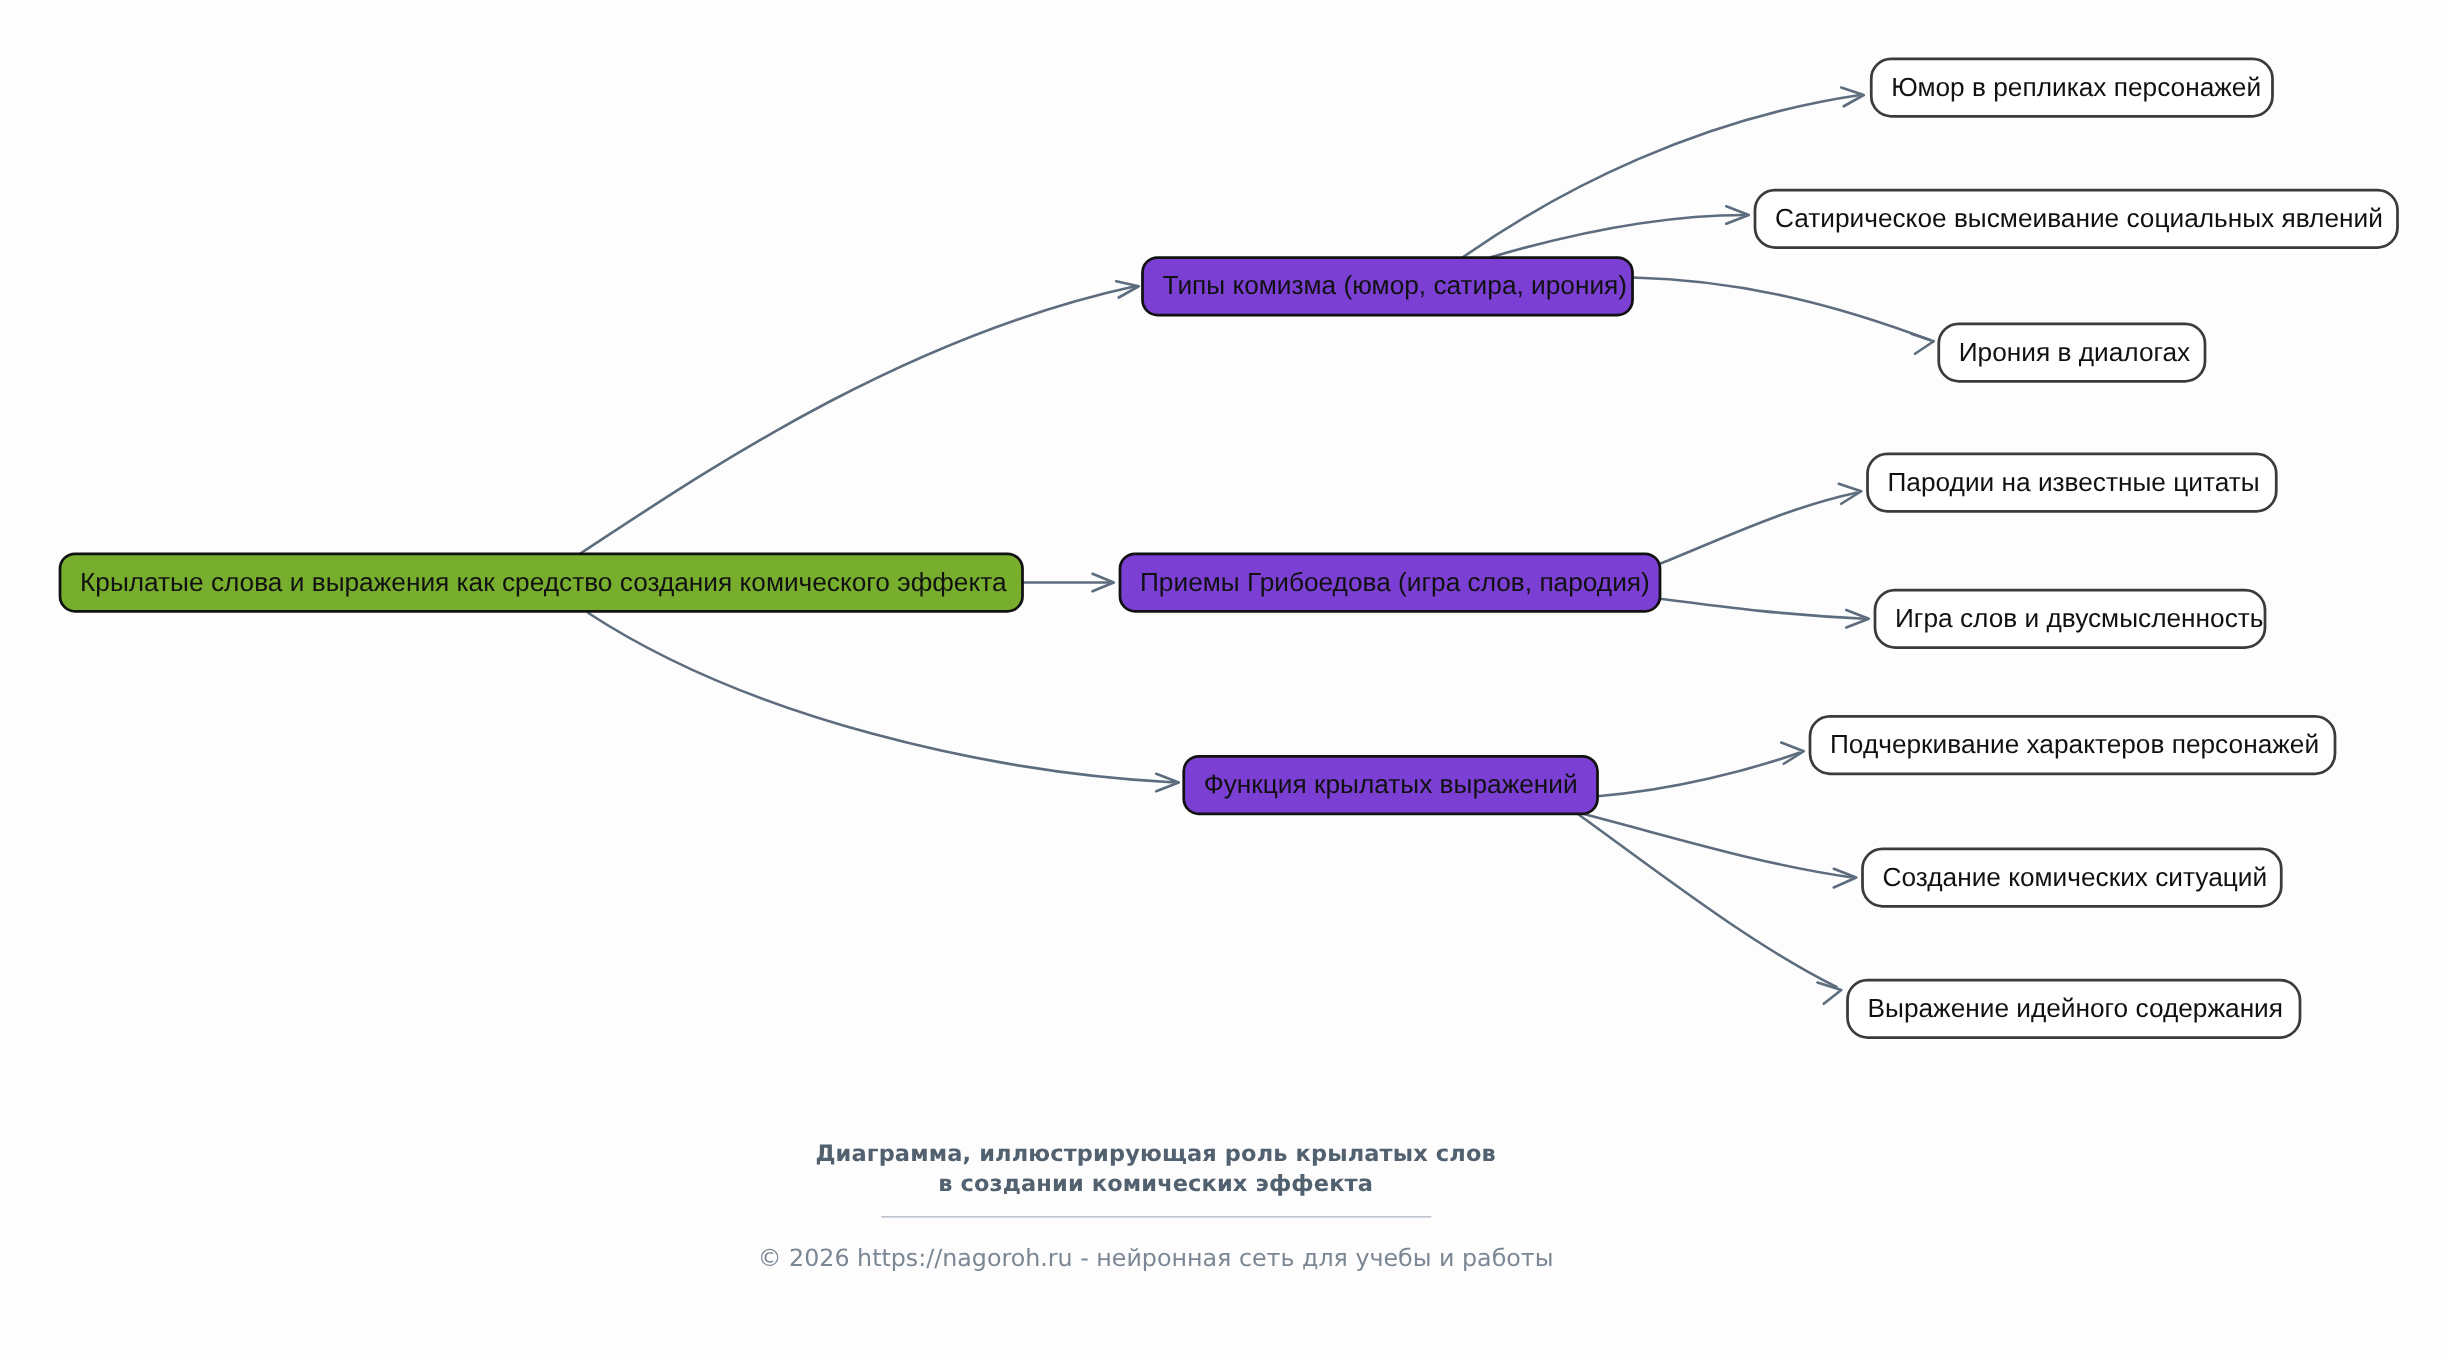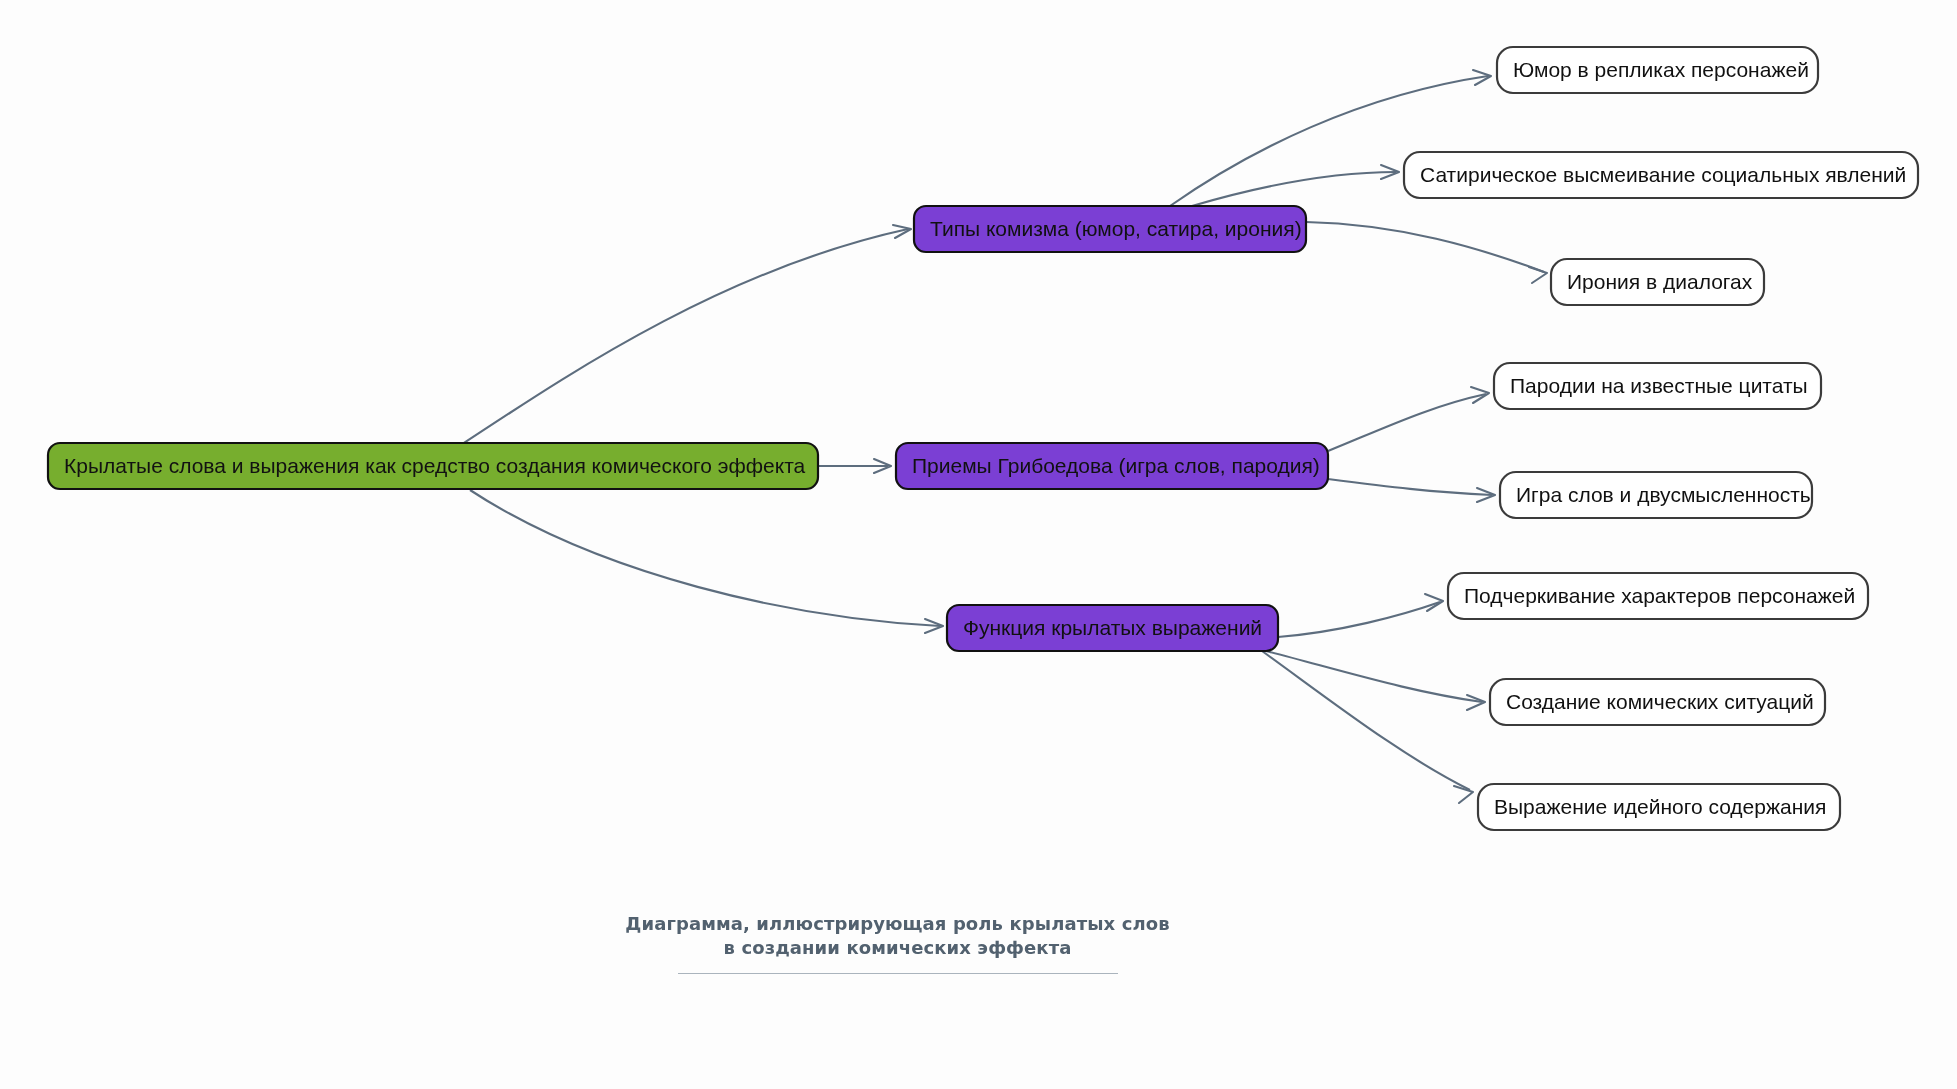--- a/index.html
+++ b/index.html
@@ -69,20 +69,21 @@
     stroke-linecap: round;
     stroke-linejoin: round;
   }
   .caption-block {
     position: absolute;
     left: 0;
     top: 912px;
     width: 1795px;
     text-align: center;
     pointer-events: none;
+    padding-left: 27px;
   }
   .caption-title {
     font-family: "DejaVu Sans", sans-serif;
     font-size: 18px;
     font-weight: bold;
     color: #52616f;
     line-height: 1.33;
     margin: 0;
     letter-spacing: 0.1px;
   }
@@ -201,13 +202,14 @@
   </g>
 
 </svg>
 
 <div class="caption-block">
   <div class="caption-title">
     <span>Диаграмма, иллюстрирующая роль крылатых слов</span><br>
     <span>в создании комических эффекта</span>
   </div>
   <div class="caption-rule"></div>
+  <div class="caption-credit">© 2026 https://nagoroh.ru - нейронная сеть для учебы и работы</div>
 </div>
 
 </body></html>

